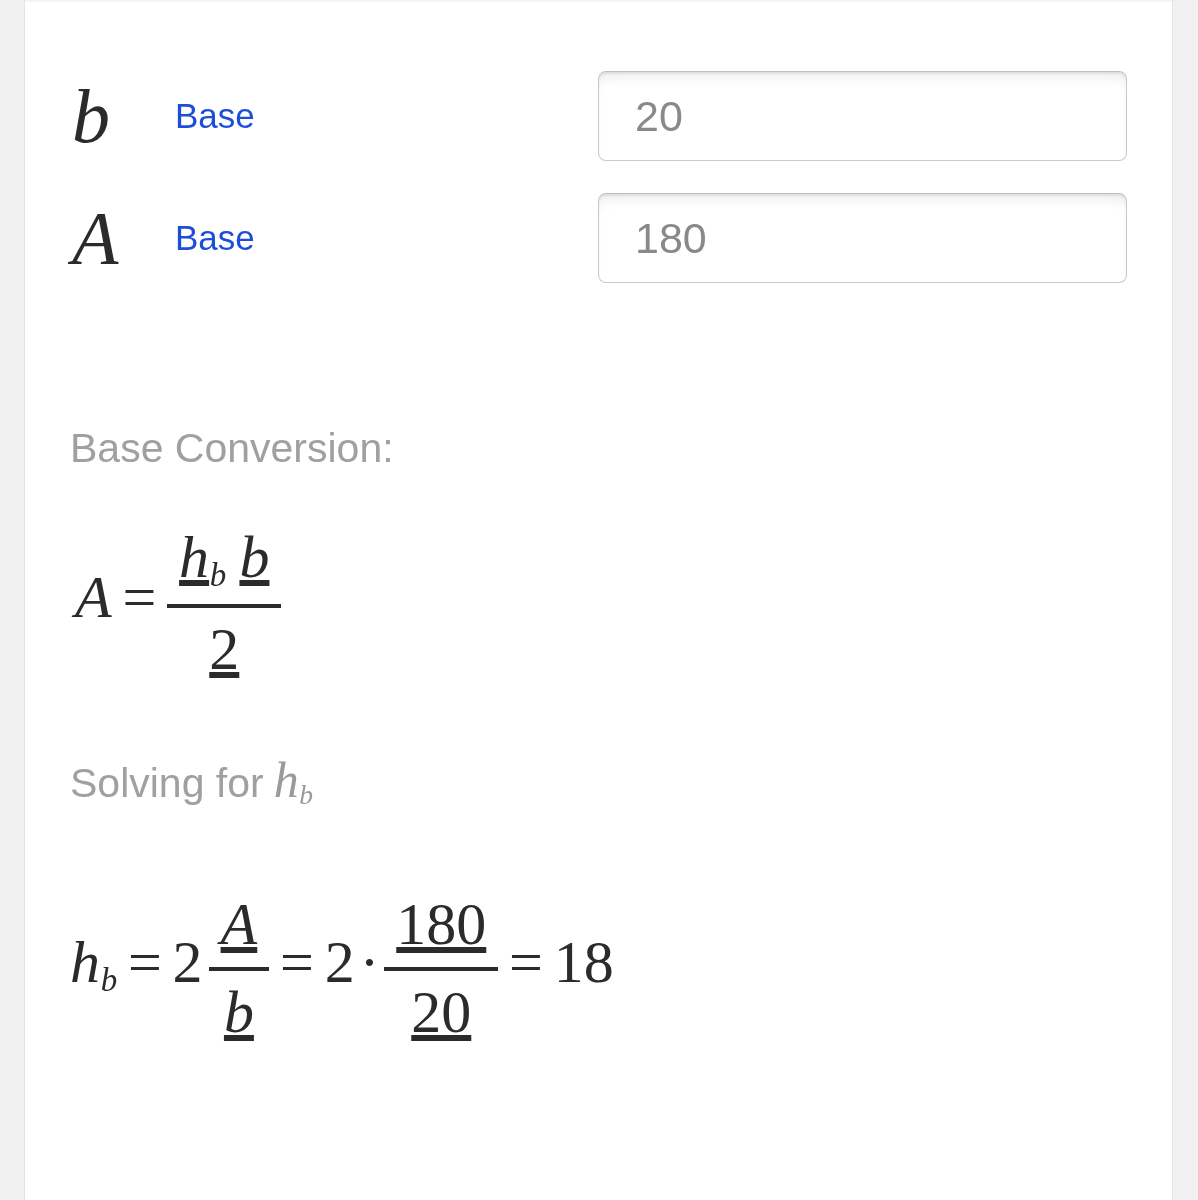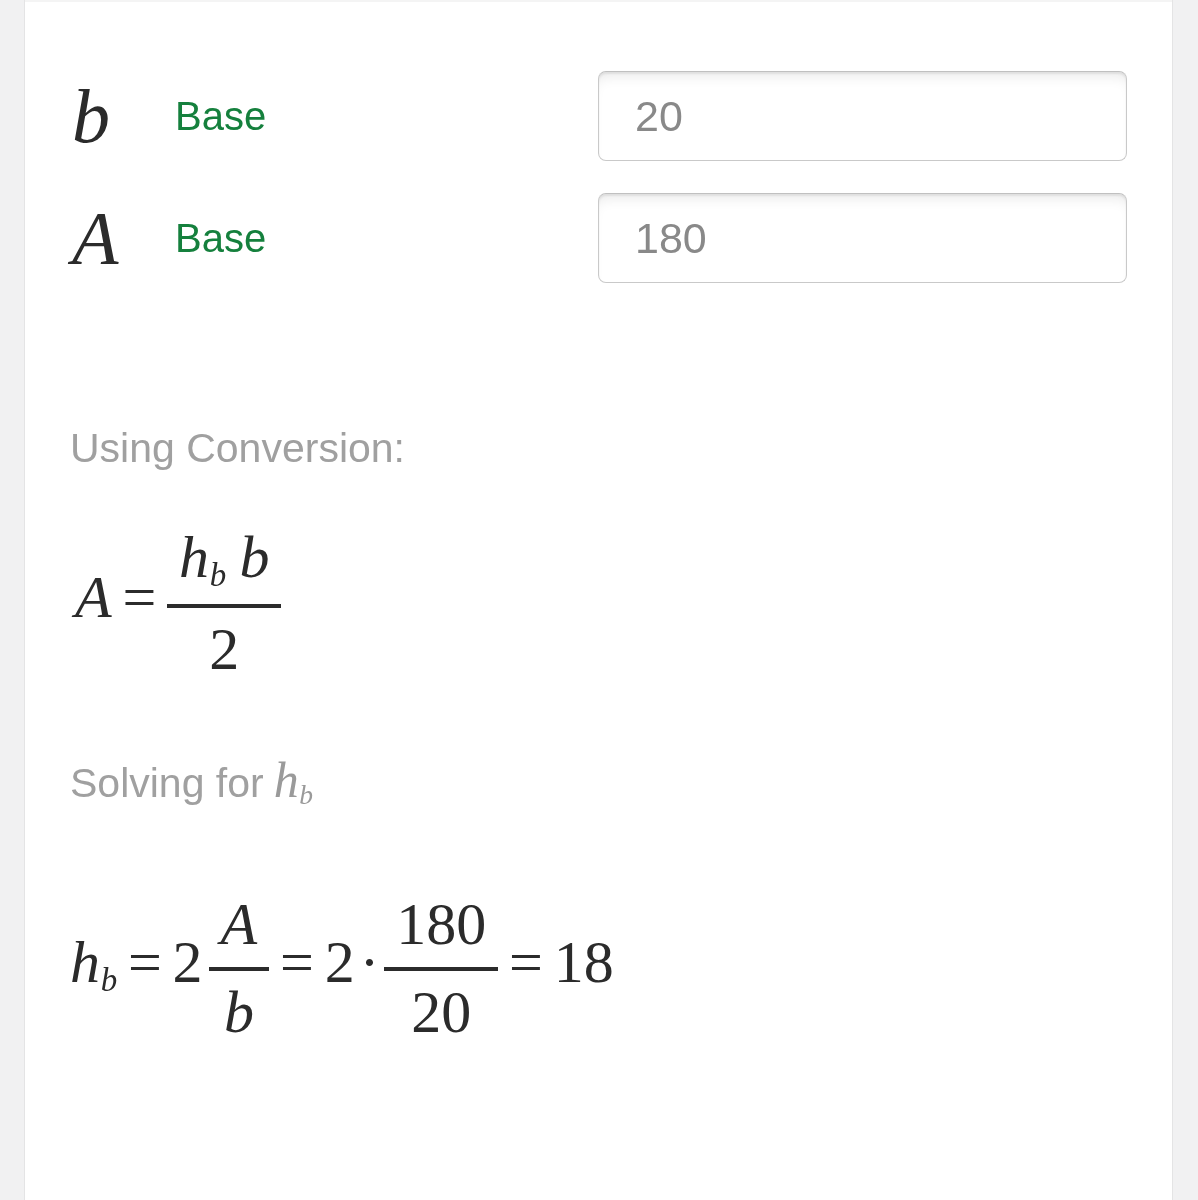--- a/index.html
+++ b/index.html
@@ -29,21 +29,21 @@
   .var-row {
     display: flex; align-items: center;
     height: 90px; margin-bottom: 32px;
   }
   .var-symbol {
     width: 105px; flex: 0 0 105px;
     font-family: "Liberation Serif", "DejaVu Serif", serif;
     font-style: italic; font-size: 76px; line-height: 90px;
     color: #2b2b2b; padding-left: 2px;
   }
-  .var-label { font-size: 40px; color: #15803d; }
+  .var-label { font-size: 35px; color: #1d4ed8; }
   .var-input {
     margin-left: auto;
     width: 529px; height: 90px;
     border: 1px solid #c9c9c9; border-top-color: #c0c0c0;
     border-radius: 8px;
     background: #ffffff;
     box-shadow: inset 0 2px 2px rgba(0,0,0,0.07), inset 0 12px 14px -8px rgba(0,0,0,0.09);
     font-family: "Liberation Sans", "DejaVu Sans", sans-serif;
     font-size: 43px; color: #898989;
     padding: 0 20px 0 36px;
@@ -69,20 +69,21 @@
   .op { font-style: normal; margin: 0 0.18em; }
   .cdot { font-style: normal; margin: 0 0.08em; }
   .msub {
     font-family: "Liberation Serif", "DejaVu Serif", serif;
     font-style: italic; font-size: 0.55em;
     vertical-align: -0.28em; margin-left: 0.02em;
   }
   .frac {
     display: inline-block; vertical-align: middle;
     text-align: center;
+    text-decoration: underline;
   }
   .frac .num {
     display: block; padding: 0 12px 10px 12px;
     border-bottom: 4px solid #2b2b2b;
   }
   .frac .den { display: block; padding-top: 8px; }
   .num-gap { margin-left: 0.22em; }
   .coef { margin-right: 0.1em; }
 
   .solve-var {
@@ -107,21 +108,21 @@
       <div class="var-label">Base</div>
       <input class="var-input" type="text" value="20" style="">
     </div>
 
     <div class="var-row">
       <div class="var-symbol">A</div>
       <div class="var-label">Base</div>
       <input class="var-input" type="text" value="180" style="">
     </div>
 
-    <div class="section-text unit-conversion">Using Conversion:</div>
+    <div class="section-text unit-conversion">Base Conversion:</div>
 
 
     <div class="formula formula-1">
       <span class="mi">A</span><span class="op">=</span><span class="frac"><span class="num"><span class="mi">h</span><span class="msub">b</span><span class="mi num-gap">b</span></span><span class="den mn">2</span></span>
     </div>
 
     <div class="section-text solving-for">
       <span>Solving for</span><span class="solve-var"><span>h</span><span class="msub">b</span></span>
     </div>
 

